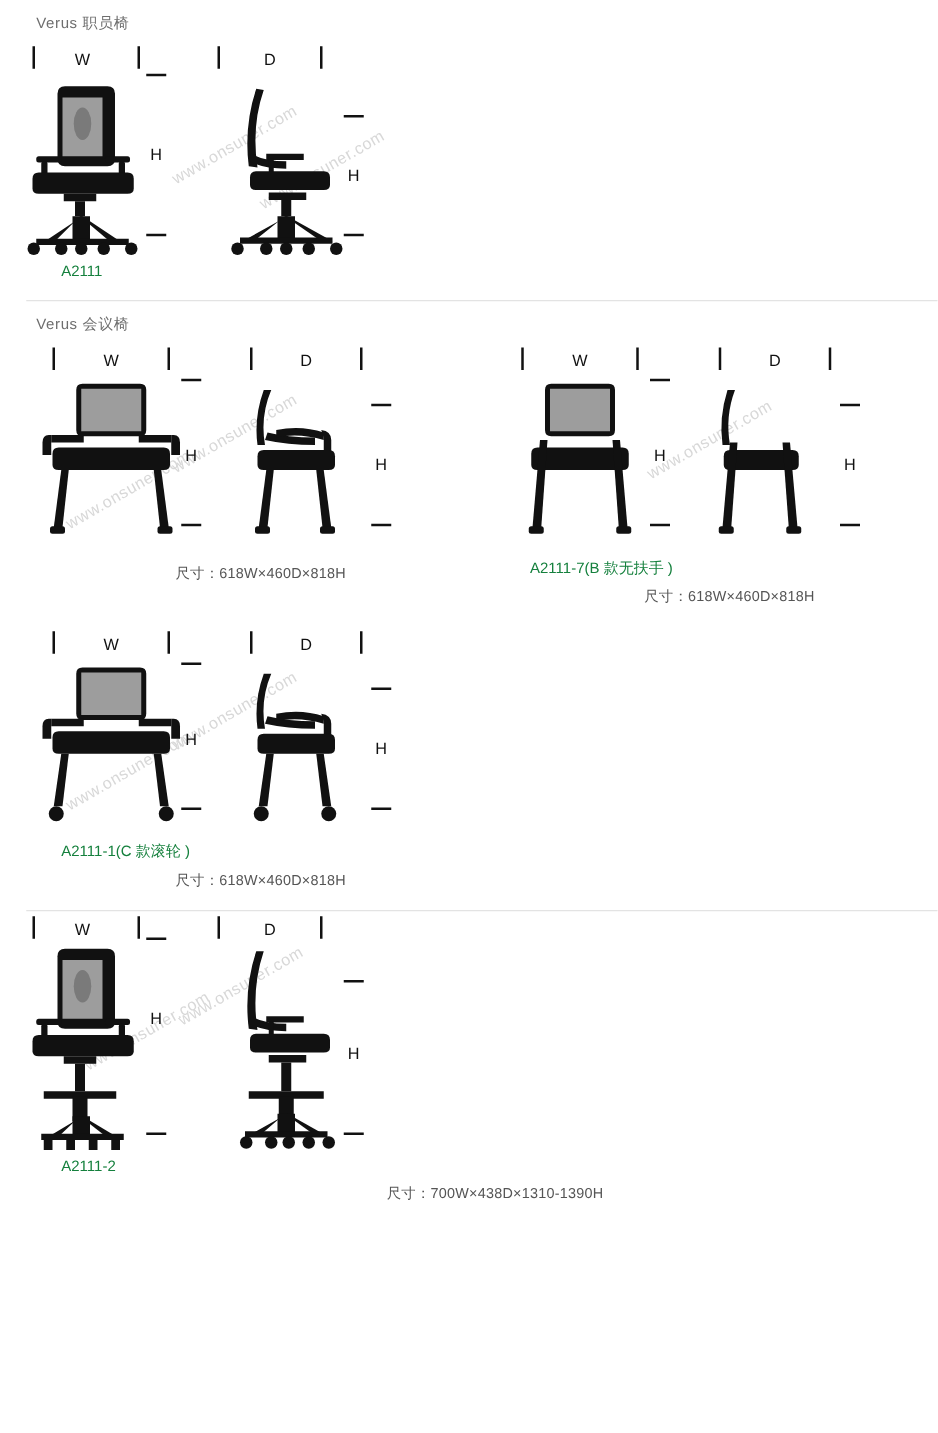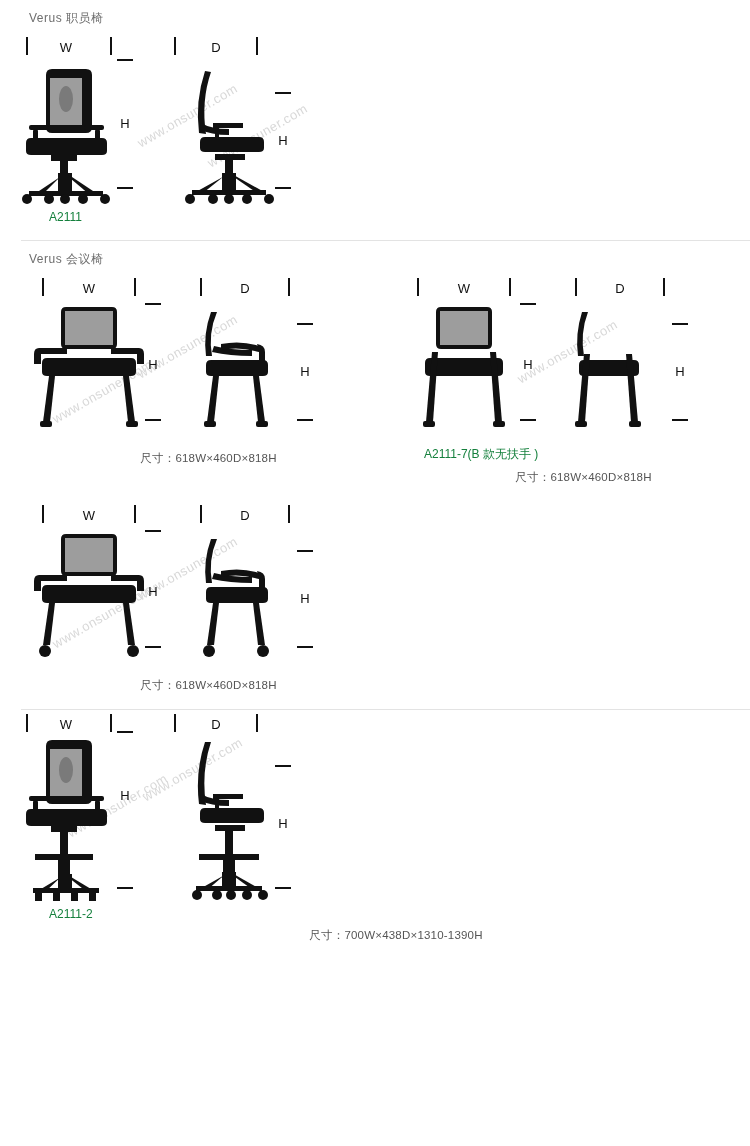--- a/index.html
+++ b/index.html
@@ -333,20 +333,21 @@
               <circle cx="184" cy="150" r="6"></circle>
               <circle cx="238" cy="150" r="6"></circle>
             </g>
             <g stroke="#111" stroke-width="2">
               <line x1="272" y1="50" x2="288" y2="50"></line>
               <line x1="272" y1="146" x2="288" y2="146"></line>
             </g>
             <text x="280" y="102" font-size="13" fill="#111" text-anchor="middle" font-family="Liberation Sans, sans-serif">H</text>
           </svg>
         </div>
+        <div class="caption">A2111-1(C 款滚轮 )</div>
         <div class="dims">尺寸：618W×460D×818H</div>
       </div>
       <div class="cell"></div>
     </div>
 
     <div class="spacer-md"></div>
     <div class="divider"></div>
   </div>
 
   <div class="section">

